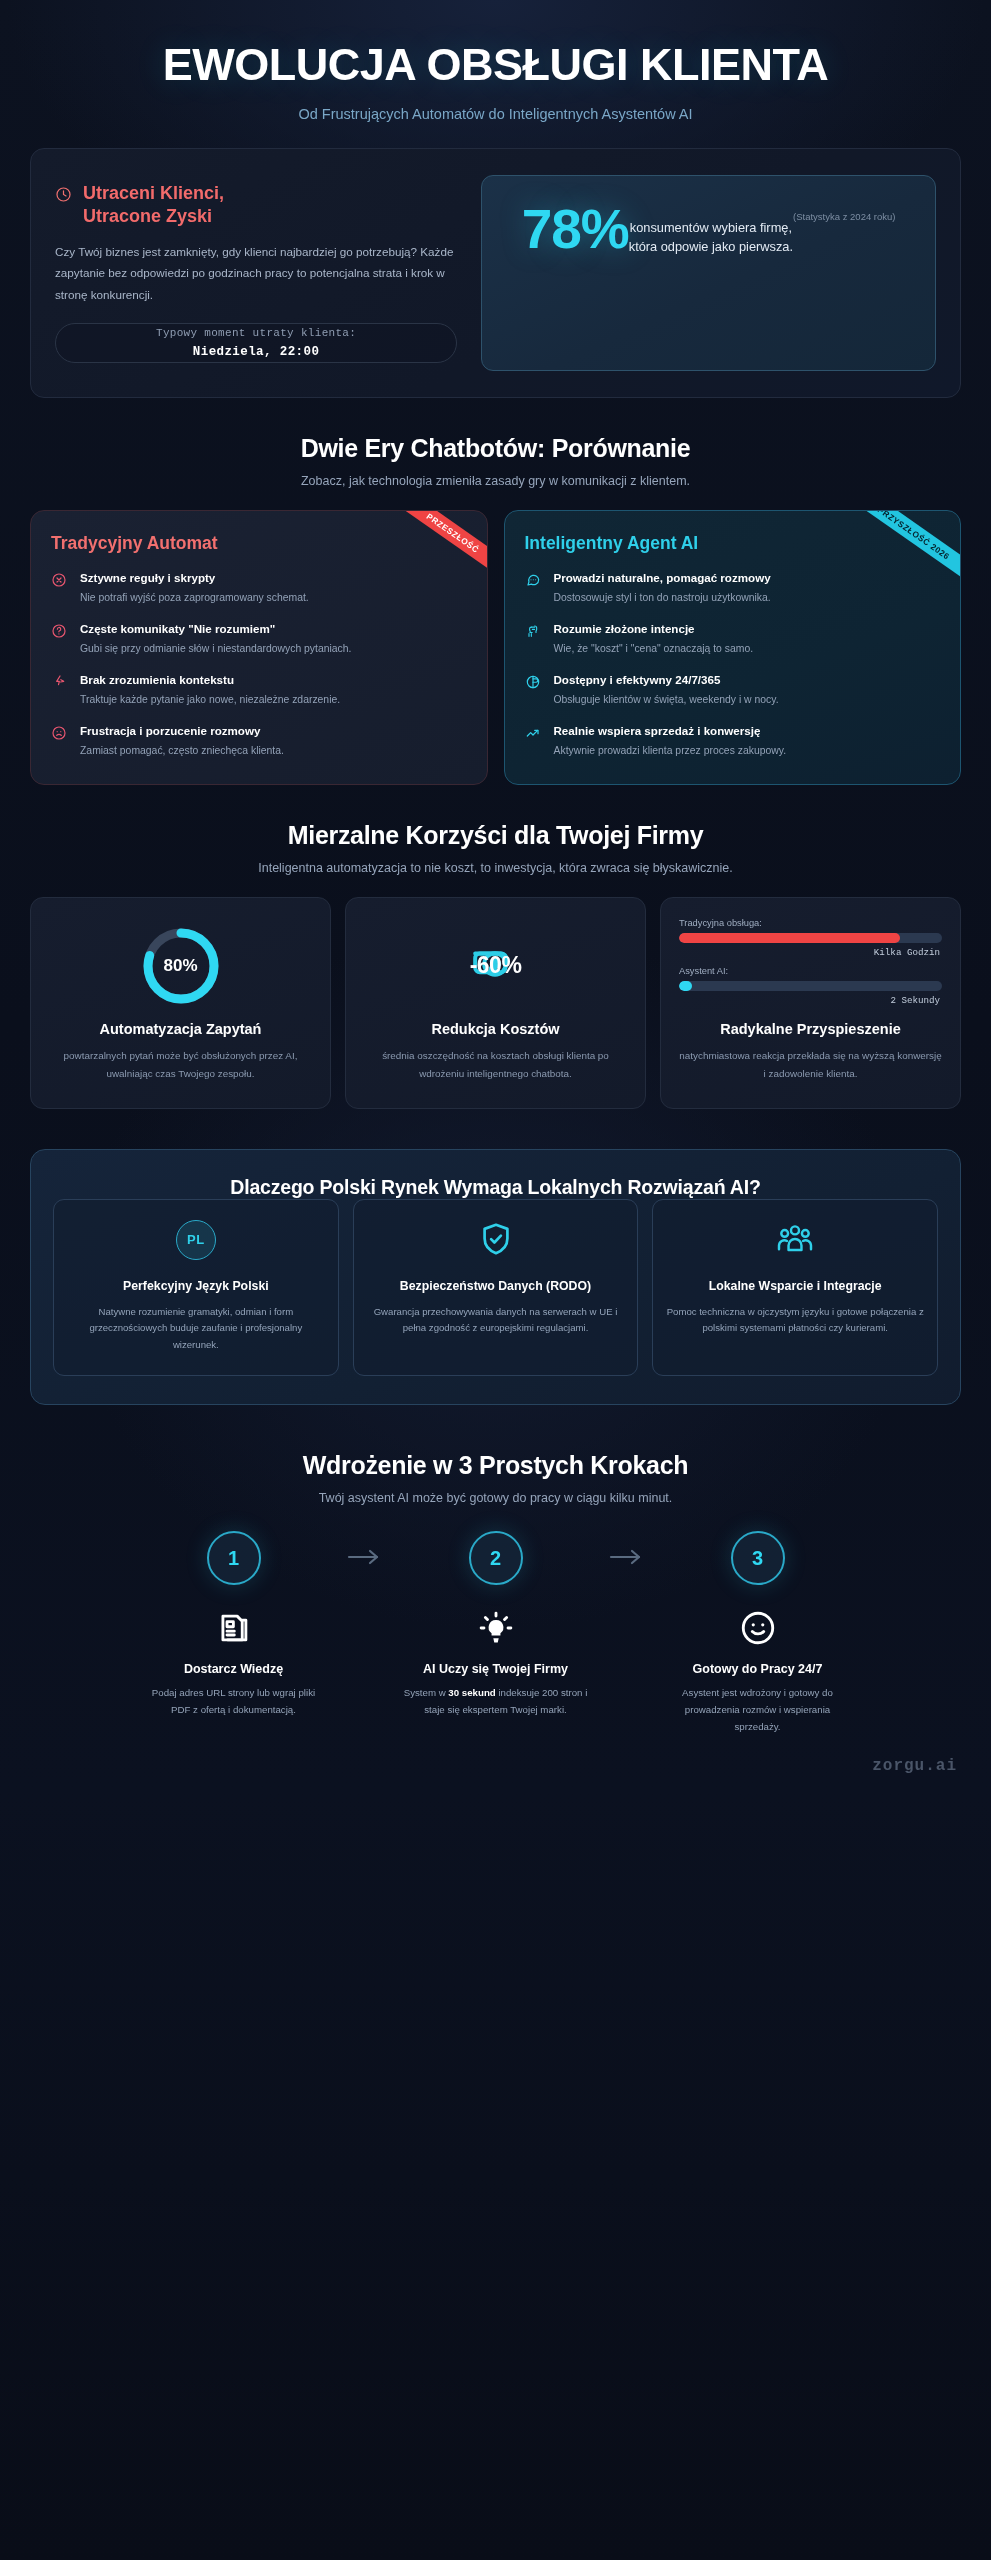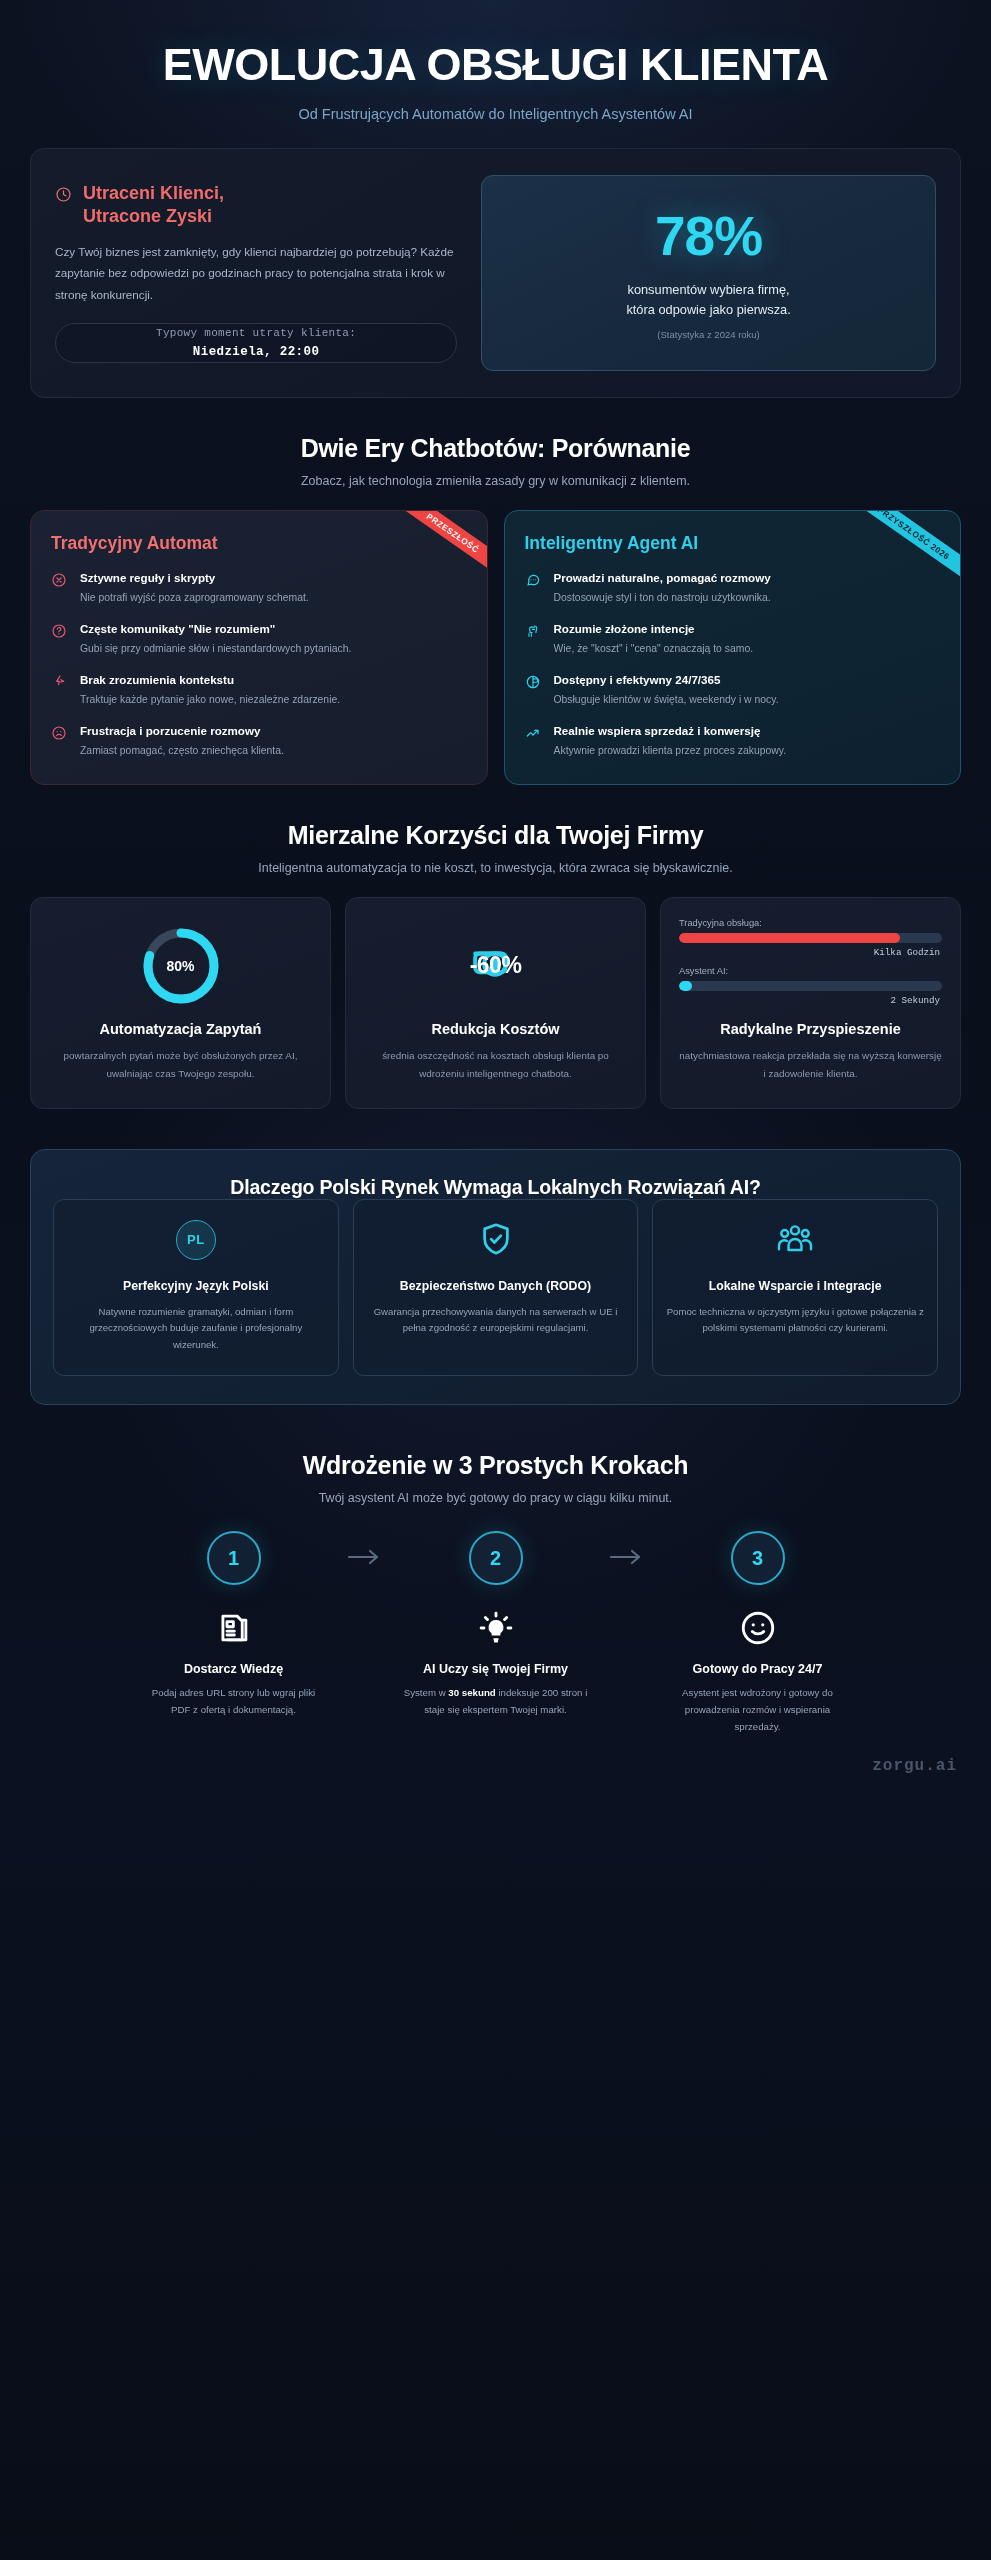--- a/index.html
+++ b/index.html
@@ -107,21 +107,21 @@
 
   .stat-box {
     flex: 1 1 52%;
     background: linear-gradient(155deg, #1b3148 0%, #17293d 55%, #142739 100%);
     border: 1px solid #2e526b;
     border-radius: 12px;
     padding: 26px 16px 22px;
     text-align: center;
     min-height: 196px;
     display: flex;
-    flex-direction: column;
+    flex-direction: row;
     justify-content: center;
   }
   .stat-number {
     font-size: 55px;
     font-weight: bold;
     color: #2fd8f2;
     line-height: 1;
     letter-spacing: -1px;
     text-shadow: 0 0 28px rgba(47,216,242,0.35);
   }
@@ -194,21 +194,21 @@
     height: 88px;
     display: flex;
     align-items: center;
     justify-content: center;
     position: relative;
   }
   .donut-wrap { position: relative; width: 84px; height: 84px; }
   .donut-label {
     position: absolute; inset: 0;
     display: flex; align-items: center; justify-content: center;
-    font-size: 14px; font-weight: bold; color: #ffffff;
+    font-size: 17px; font-weight: bold; color: #ffffff;
   }
   .cost-visual { position: relative; display: flex; align-items: center; justify-content: center; }
   .cost-number {
     position: relative; z-index: 2;
     font-size: 23px; font-weight: bold; color: #ffffff;
     letter-spacing: -0.5px;
   }
   .cost-ico { position: absolute; z-index: 1; opacity: 0.95; }
 
   .speed-visual { width: 100%; padding: 0 2px; text-align: left; }

